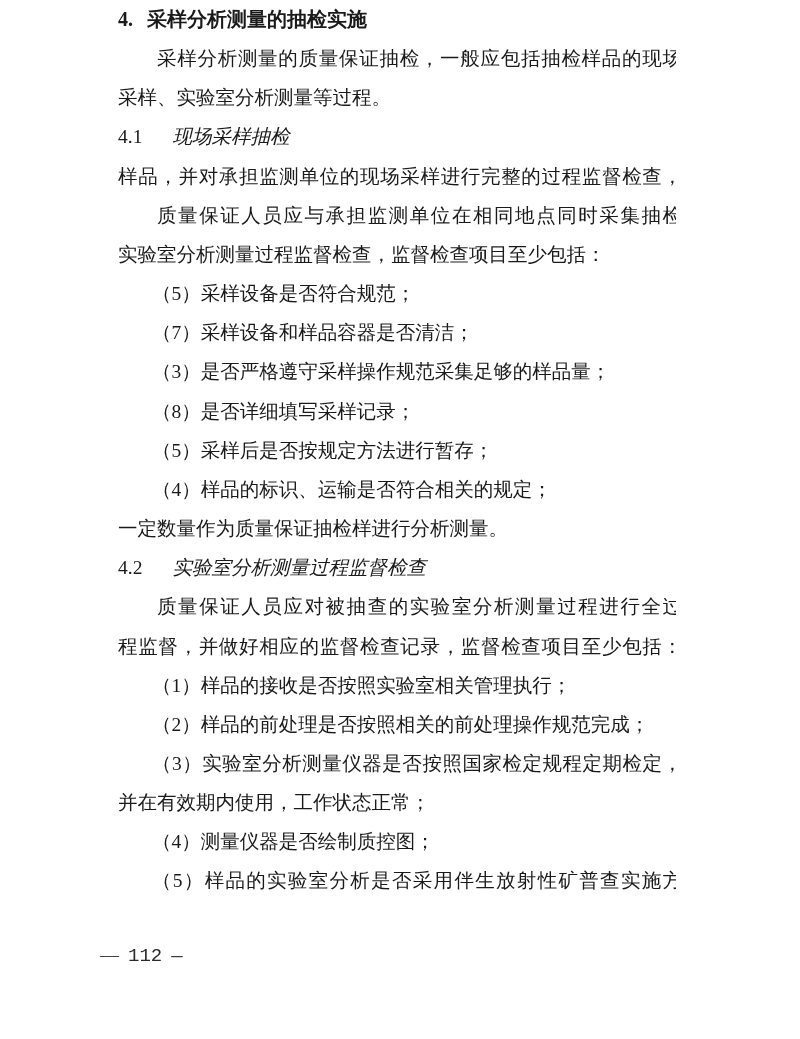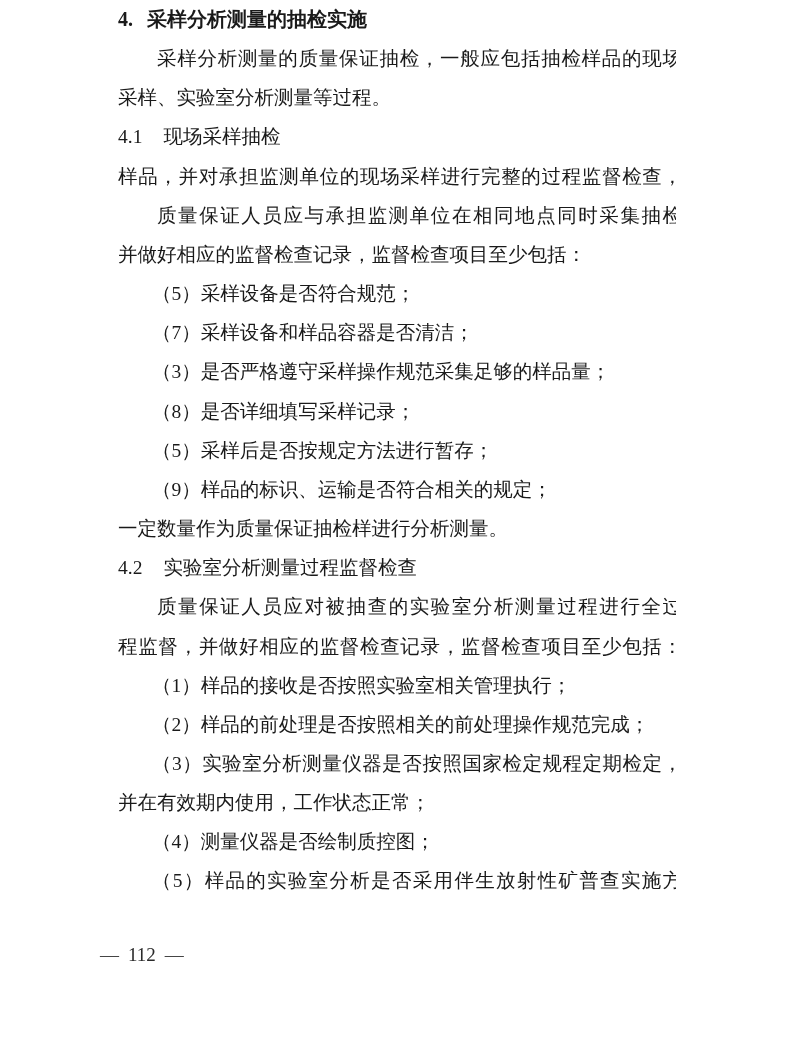--- a/index.html
+++ b/index.html
@@ -37,31 +37,31 @@
     white-space: normal;
     overflow: hidden;
     text-align: justify;
     text-align-last: justify;
   }
   .h1 {
     font-weight: bold;
     font-size: 20px;
   }
   .h1 .title { margin-left: 14px; }
-  .h2 .title { margin-left: 21px; }
+  .h2 .title { margin-left: 30px; font-style: italic; }
   .footer {
     position: absolute;
     left: 100px;
     top: 942px;
     height: 26px;
     line-height: 26px;
     font-size: 19px;
     color: #3c3c3c;
   }
-  .footer span + span { margin-left: 9px; }
+  .footer span + span { margin-left: 9px; font-family: Liberation Mono, monospace; }
   .footer .pagenum { color: #2a2a2a; }
 </style>
 </head>
 <body>
 
 <div class="page">
 
   <div class="body-text">
 
     <div class="line h1">
@@ -70,28 +70,28 @@
 
     <div class="line ind full">采样分析测量的质量保证抽检，一般应包括抽检样品的现场</div>
     <div class="line">采样、实验室分析测量等过程。</div>
 
     <div class="line h2">
       <span class="num">4.1</span><span class="title">现场采样抽检</span>
     </div>
 
     <div class="line full">样品，并对承担监测单位的现场采样进行完整的过程监督检查，</div>
     <div class="line ind full">质量保证人员应与承担监测单位在相同地点同时采集抽检</div>
-    <div class="line">并做好相应的监督检查记录，监督检查项目至少包括：</div>
+    <div class="line">实验室分析测量过程监督检查，监督检查项目至少包括：</div>
 
     <div class="line item">（5）采样设备是否符合规范；</div>
     <div class="line item">（7）采样设备和样品容器是否清洁；</div>
     <div class="line item">（3）是否严格遵守采样操作规范采集足够的样品量；</div>
     <div class="line item">（8）是否详细填写采样记录；</div>
     <div class="line item">（5）采样后是否按规定方法进行暂存；</div>
-    <div class="line item">（9）样品的标识、运输是否符合相关的规定；</div>
+    <div class="line item">（4）样品的标识、运输是否符合相关的规定；</div>
     <div class="line">一定数量作为质量保证抽检样进行分析测量。</div>
 
     <div class="line h2">
       <span class="num">4.2</span><span class="title">实验室分析测量过程监督检查</span>
     </div>
 
     <div class="line ind full">质量保证人员应对被抽查的实验室分析测量过程进行全过</div>
     <div class="line full">程监督，并做好相应的监督检查记录，监督检查项目至少包括：</div>
 
     <div class="line item">（1）样品的接收是否按照实验室相关管理执行；</div>

